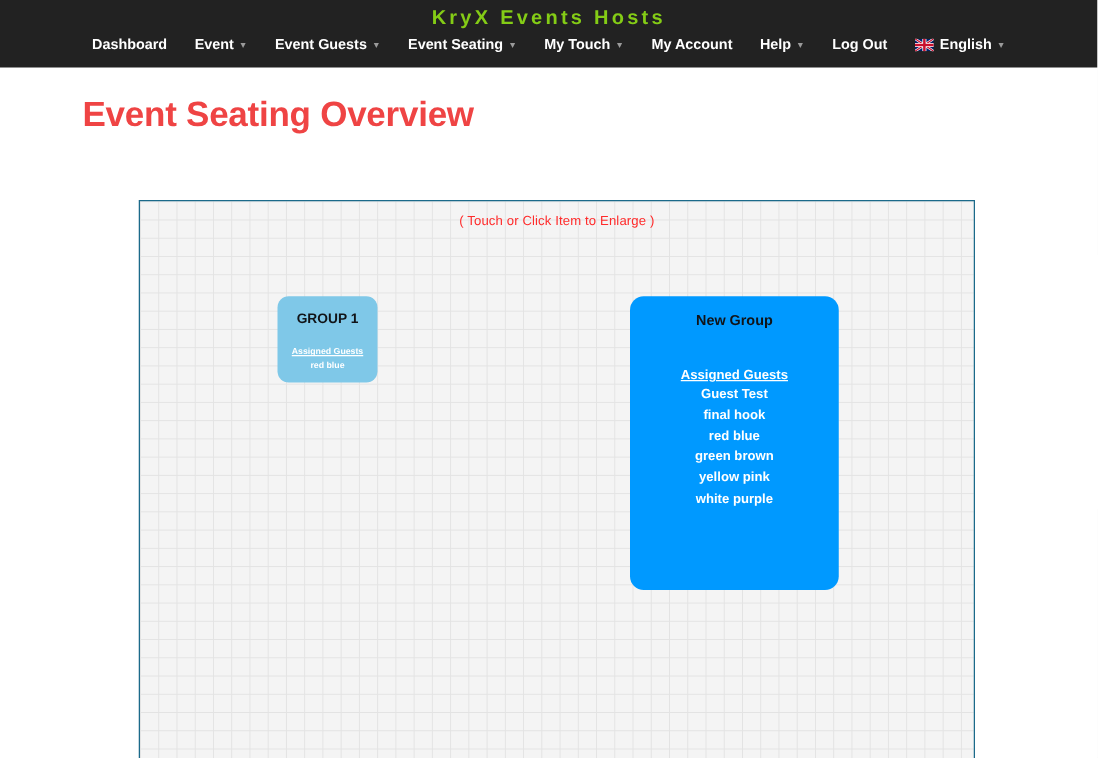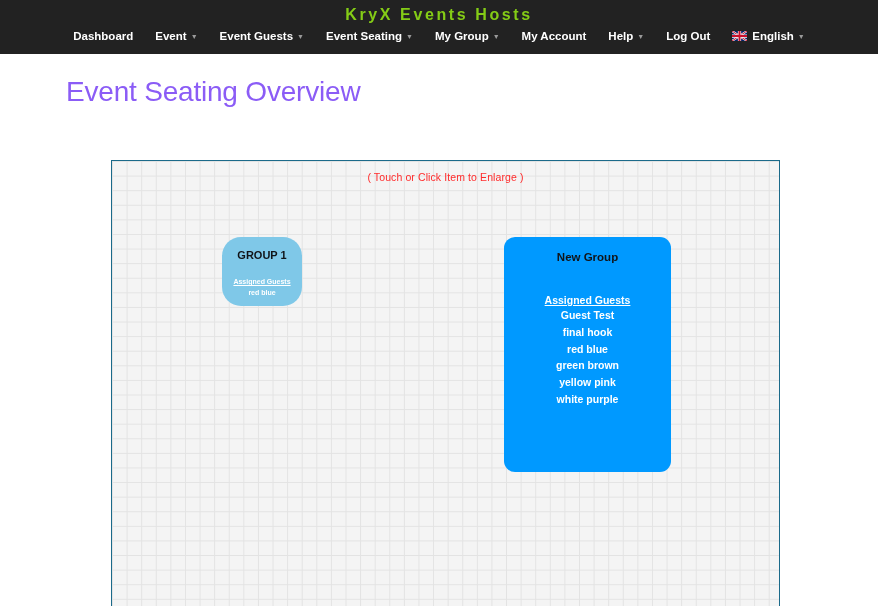--- a/index.html
+++ b/index.html
@@ -56,22 +56,22 @@
   .flagwrap {
     display: inline-flex;
     align-items: center;
     margin-right: 5px;
   }
   .ukflag { display:block; }
 
   
   .page-title {
     font-size: 28px;
-    font-weight: normal;
-    color: #8b5cf6;
+    font-weight: bold;
+    color: #ef4444;
     letter-spacing: -0.2px;
     margin: 20px 0 4px 66px;
     line-height: 36px;
   }
 
   
   .canvas-wrap {
     position: absolute;
     left: 111px;
     top: 160px;
@@ -103,21 +103,21 @@
     border-radius: 9px;
     text-align: center;
     overflow: hidden;
   }
   .group-box.small {
     left: 110px;
     top: 76px;
     width: 80px;
     height: 69px;
     background: #7fc8e8;
-    border-radius: 19px;
+    border-radius: 9px;
   }
   .group-box.large {
     left: 392px;
     top: 76px;
     width: 167px;
     height: 235px;
     background: #0099ff;
     border-radius: 11px;
   }
   .group-title {
@@ -166,21 +166,21 @@
       <span>Event Guests</span>
       <span class="caret">▼</span>
     </div>
 
     <div class="navitem">
       <span>Event Seating</span>
       <span class="caret">▼</span>
     </div>
 
     <div class="navitem">
-      <span>My Group</span>
+      <span>My Touch</span>
       <span class="caret">▼</span>
     </div>
 
     <div class="navitem">
       <span>My Account</span>
     </div>
 
     <div class="navitem">
       <span>Help</span>
       <span class="caret">▼</span>

